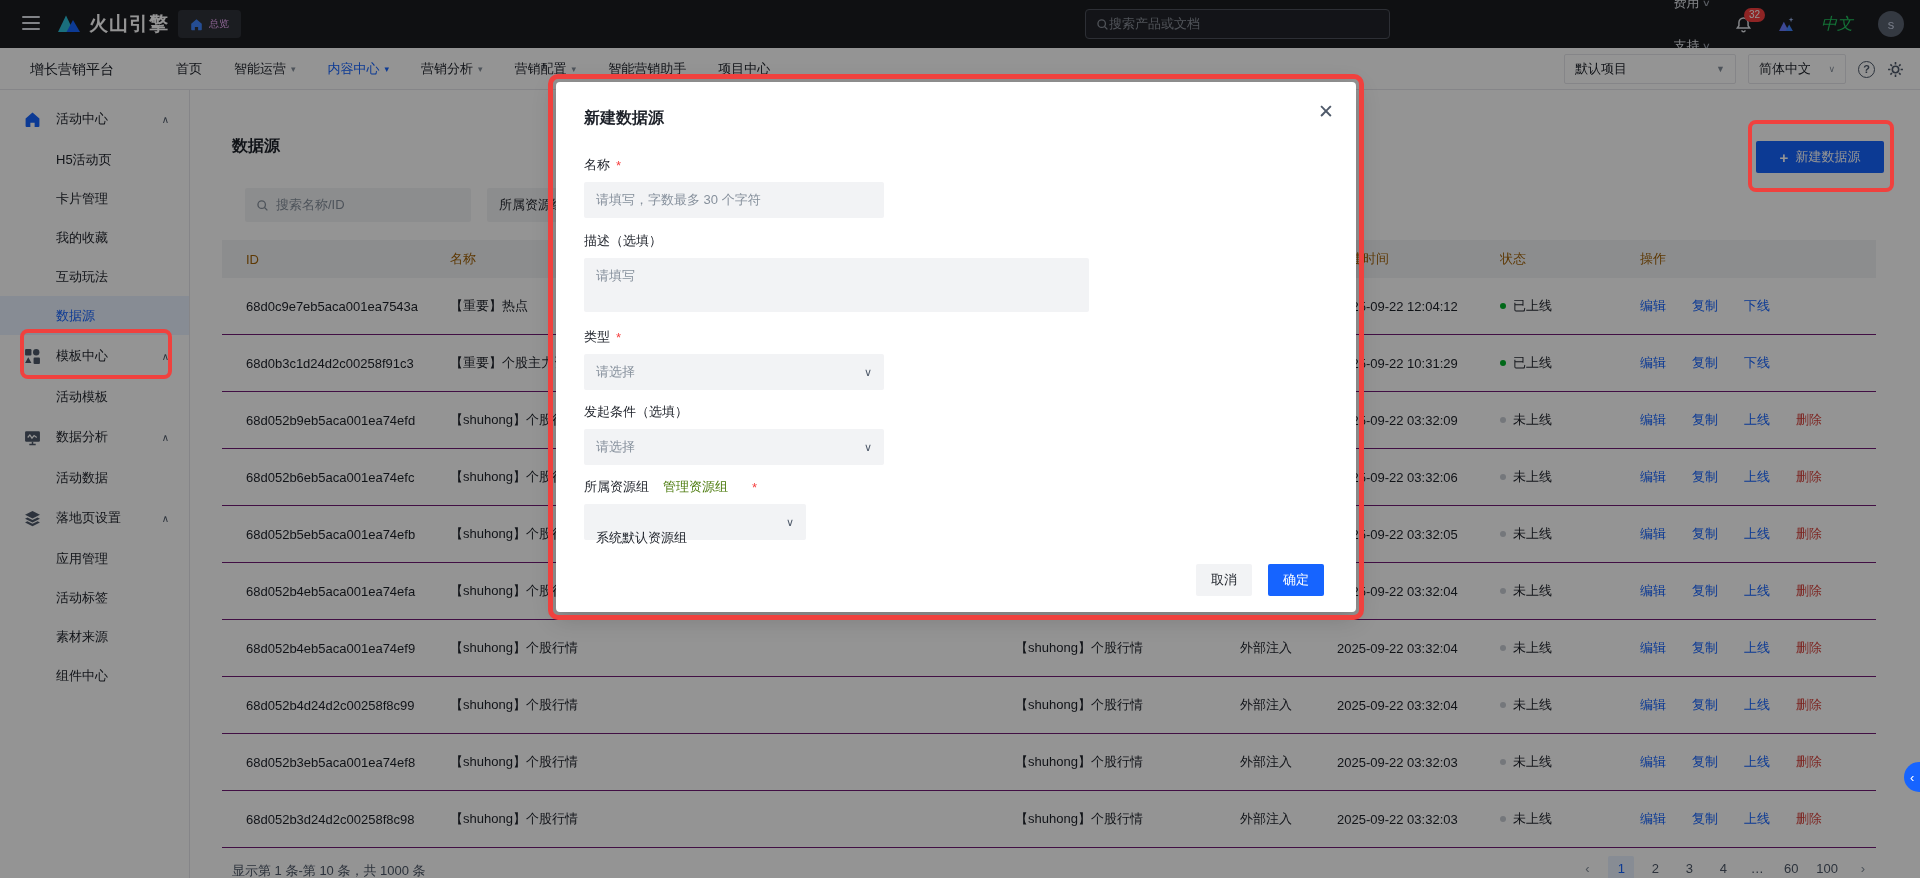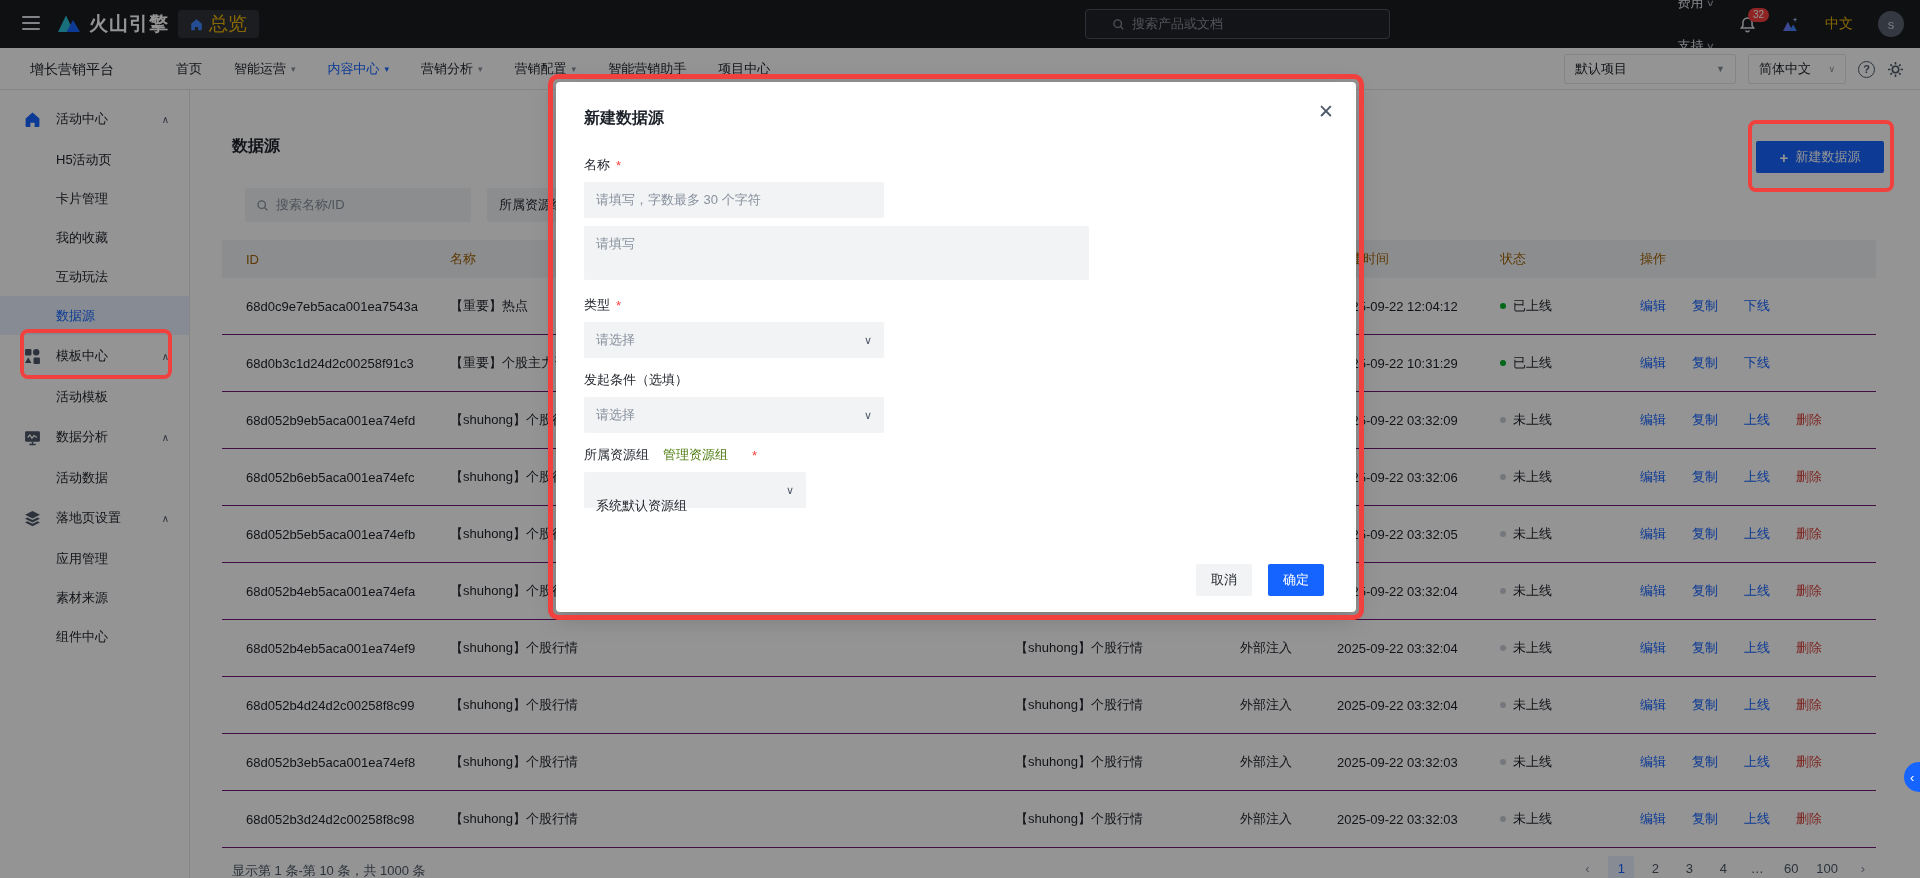--- a/index.html
+++ b/index.html
@@ -7,29 +7,29 @@
   #canvas{position:relative;width:1920px;height:878px;overflow:hidden;background:#fff;}
   svg{display:block;}
 
   
   #topbar{position:absolute;left:0;top:0;width:1920px;height:48px;background:#1b1c20;z-index:1;}
   #hamburger{position:absolute;left:22px;top:16px;width:18px;height:16px;cursor:pointer;}
   #hamburger span{display:block;height:2px;background:#dfe2e8;margin-bottom:4px;border-radius:1px;}
   #logo{position:absolute;left:56px;top:11px;display:flex;align-items:center;gap:7px;}
   #logo .logo-text{color:#ffffff;font-size:19px;font-weight:bold;letter-spacing:1px;}
   #overview-pill{position:absolute;left:178px;top:10px;height:28px;padding:0 12px;background:#303339;border-radius:4px;display:flex;align-items:center;gap:6px;cursor:pointer;}
-  #overview-pill .lbl{color:#eab308;font-size:19px;}
-  #top-search{position:absolute;left:1085px;top:9px;width:305px;height:30px;border:1px solid #4e525c;border-radius:4px;background:#22242a;display:flex;align-items:center;padding:0 26px;gap:7px;}
+  #overview-pill .lbl{color:#f0abfc;font-size:10px;}
+  #top-search{position:absolute;left:1085px;top:9px;width:305px;height:30px;border:1px solid #4e525c;border-radius:4px;background:#22242a;display:flex;align-items:center;padding:0 10px;}
   #top-search .ph{color:#8a8f99;font-size:13px;}
   #top-right{position:absolute;right:16px;top:0;height:48px;display:flex;align-items:center;gap:25px;}
   .top-menu-item{display:flex;align-items:center;gap:4px;color:#e2e5ea;font-size:13px;cursor:pointer;white-space:nowrap;}
   .top-menu-item .caret{color:#9aa0ab;font-size:9px;transform:scaleX(1.4);}
   #bell-wrap{position:relative;cursor:pointer;}
   #bell-badge{position:absolute;left:9px;top:-8px;background:#f53f3f;color:#fff;font-size:10px;line-height:14px;padding:0 5px;border-radius:8px;}
-  #lang-zh{color:#eab308;font-size:14px;cursor:pointer;}
+  #lang-zh{color:#22c55e;font-size:16px;cursor:pointer;font-style:italic;}
   #avatar{width:26px;height:26px;border-radius:50%;background:#5a6270;color:#cdd6ea;font-size:13px;display:flex;align-items:center;justify-content:center;cursor:pointer;}
 
   
   #nav2{position:absolute;left:0;top:48px;width:1920px;height:42px;background:#ffffff;border-bottom:1px solid #e5e6eb;z-index:1;}
   #platform-name{position:absolute;left:30px;top:0;line-height:42px;font-size:14px;color:#1d2129;font-weight:500;}
   #nav-items{position:absolute;left:176px;top:0;height:42px;display:flex;align-items:center;gap:32px;}
   .nav-item{display:flex;align-items:center;gap:5px;font-size:13px;color:#1d2129;cursor:pointer;white-space:nowrap;}
   .nav-item .caret{font-size:9px;color:#86909c;}
   .nav-item.active{color:#1664ff;}
   .nav-item.active .caret{color:#1664ff;}
@@ -278,20 +278,21 @@
           <svg width="17" height="17" viewBox="0 0 16 16" fill="#4e5969">
             <path d="M8 1 15 4.5 8 8 1 4.5Z"></path>
             <path d="M3.2 7 1 8.2l7 3.5 7-3.5L12.8 7 8 9.4Z"></path>
             <path d="M3.2 10.6 1 11.8l7 3.5 7-3.5-2.2-1.2L8 13Z"></path>
           </svg>
         </span>
         <span class="lbl">落地页设置</span>
         <span class="chev">∧</span>
       </div>
       <div class="sb-child">应用管理</div>
+      <div class="sb-child">活动标签</div>
       <div class="sb-child">素材来源</div>
       <div class="sb-child">组件中心</div>
     </div>
   <div id="sb-scrollbar"></div>
 
   <div id="content">
     <div id="page-title">数据源</div>
     <div id="filter-search">
       <span>
         <svg width="13" height="13" viewBox="0 0 16 16" fill="none" stroke="#86909c" stroke-width="1.6">
@@ -512,20 +513,23 @@
     <div id="modal-title">新建数据源</div>
     <div id="modal-close">✕</div>
     <div id="modal-body">
       <div class="fld-label" style="margin-top:16px;">
         <span>名称</span>
           <span class="req">*</span>
       </div>
       <div class="fld-input" style="width:300px;">
         <span>请填写，字数最多 30 个字符</span>
       </div>
+      <div class="fld-label" style="margin-top:14px;">
+        <span>描述（选填）</span>
+      </div>
       <div id="fld-desc-box" style="width:505px;">
         <span>请填写</span>
       </div>
       <div class="fld-label" style="margin-top:16px;">
         <span>类型</span>
           <span class="req">*</span>
       </div>
       <div class="fld-select" style="width:300px;">
         <span>请选择</span>
         <span class="caret">∨</span>

